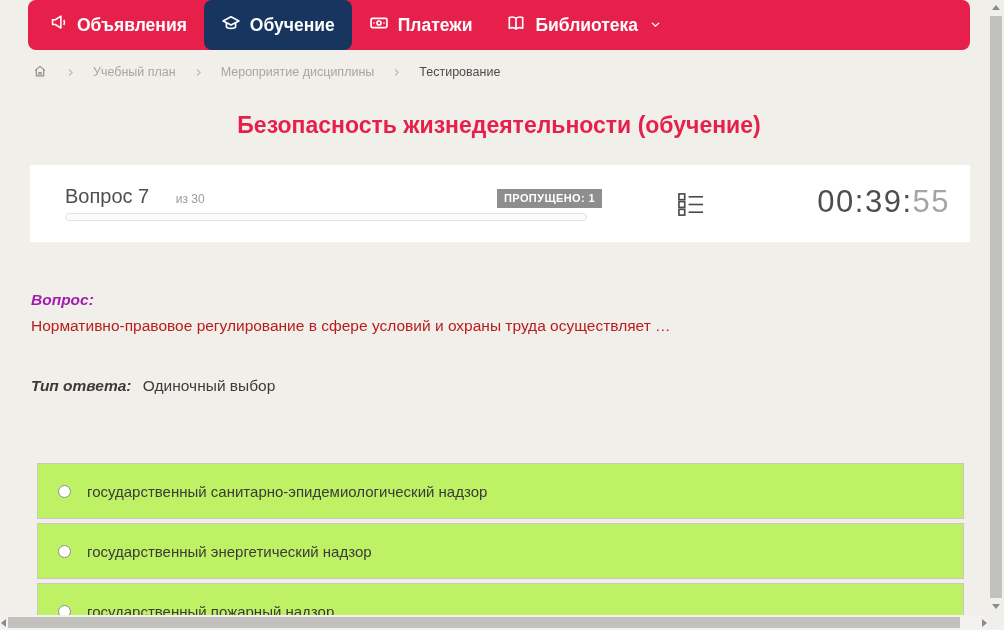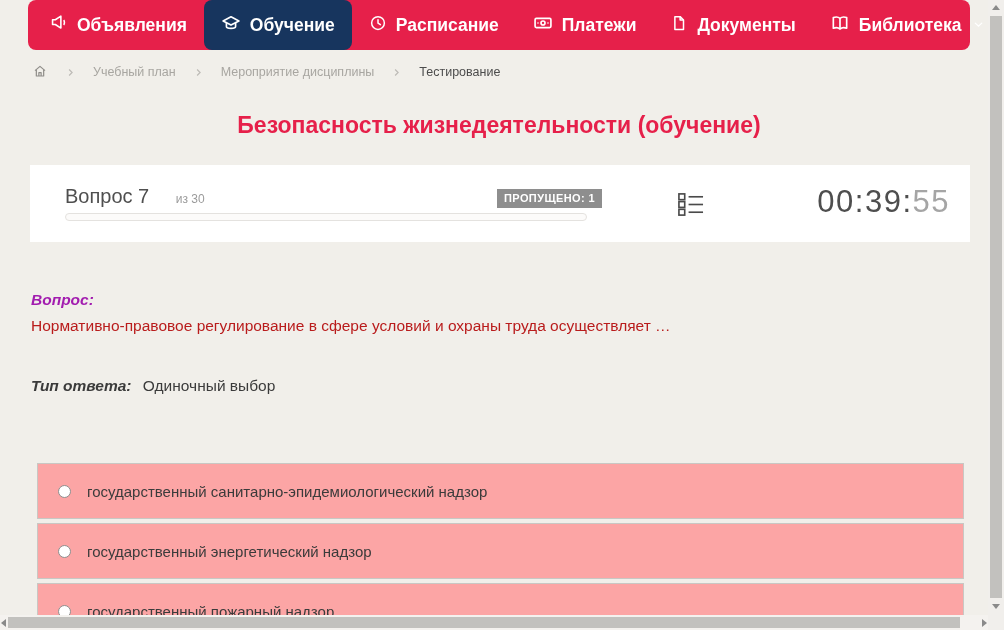--- a/index.html
+++ b/index.html
@@ -85,21 +85,21 @@
   }
   .q-type .lbl{ font-weight:700; font-style:italic; }
   .q-type .val{ margin-left:7px; }
 
   
   .options{
     position:absolute; left:37px; top:463px; width:927px;
     display:flex; flex-direction:column; gap:4px;
   }
   .option{
-    height:56px; background:#fca5a5; border:1px solid #c9c7c3;
+    height:56px; background:#bef264; border:1px solid #c9c7c3;
     display:flex; align-items:center; gap:16px; padding-left:20px;
     font-size:15px; color:#3b3b3b; cursor:pointer;
   }
   .radio{
     width:13px; height:13px; border:1px solid #8f8f8f; border-radius:50%;
     background:#fff; flex:none;
   }
 
   
   .vscroll{
@@ -135,45 +135,27 @@
     <span>
       <svg width="20" height="20" viewBox="0 0 24 24" fill="none" stroke="#fff" stroke-width="2" stroke-linejoin="round">
           <path d="M12 4.5L2.5 9.5 12 14.5l9.5-5L12 4.5z"></path>
           <path d="M6.5 12v4.2c0 1.3 2.6 2.3 5.5 2.3s5.5-1 5.5-2.3V12"></path>
         </svg>
     </span>
     <span>Обучение</span>
   </a>
   <a class="nav-item">
     <span>
-      <svg width="18" height="18" viewBox="0 0 24 24" fill="none" stroke="#fff" stroke-width="2" stroke-linecap="round">
-          <circle cx="12" cy="12" r="8.5"></circle>
-          <path d="M12 7.5V12l3.2 2.2"></path>
-        </svg>
-    </span>
-    <span>Расписание</span>
-  </a>
-  <a class="nav-item">
-    <span>
       <svg width="20" height="20" viewBox="0 0 24 24" fill="none" stroke="#fff" stroke-width="2">
           <rect x="2.5" y="6.5" width="19" height="11" rx="1.5"></rect>
           <circle cx="12" cy="12" r="2.4"></circle>
           <path d="M6 12h.01M18 12h.01" stroke-linecap="round"></path>
         </svg>
     </span>
     <span>Платежи</span>
-  </a>
-  <a class="nav-item">
-    <span>
-      <svg width="18" height="18" viewBox="0 0 24 24" fill="none" stroke="#fff" stroke-width="2" stroke-linejoin="round">
-          <path d="M6.5 3.5h7L18 8v12.5H6.5V3.5z"></path>
-          <path d="M13.5 3.5V8H18"></path>
-        </svg>
-    </span>
-    <span>Документы</span>
   </a>
   <a class="nav-item">
     <span>
       <svg width="20" height="20" viewBox="0 0 24 24" fill="none" stroke="#fff" stroke-width="2" stroke-linejoin="round">
           <path d="M4 5.5c2.8-1 5.9-.9 8 .9 2.1-1.8 5.2-1.9 8-.9v12.8c-2.8-1-5.9-.9-8 .9-2.1-1.8-5.2-1.9-8-.9V5.5z"></path>
           <path d="M12 6.4v12.8"></path>
         </svg>
     </span>
     <span>Библиотека</span>
     <span class="nav-chevron">

